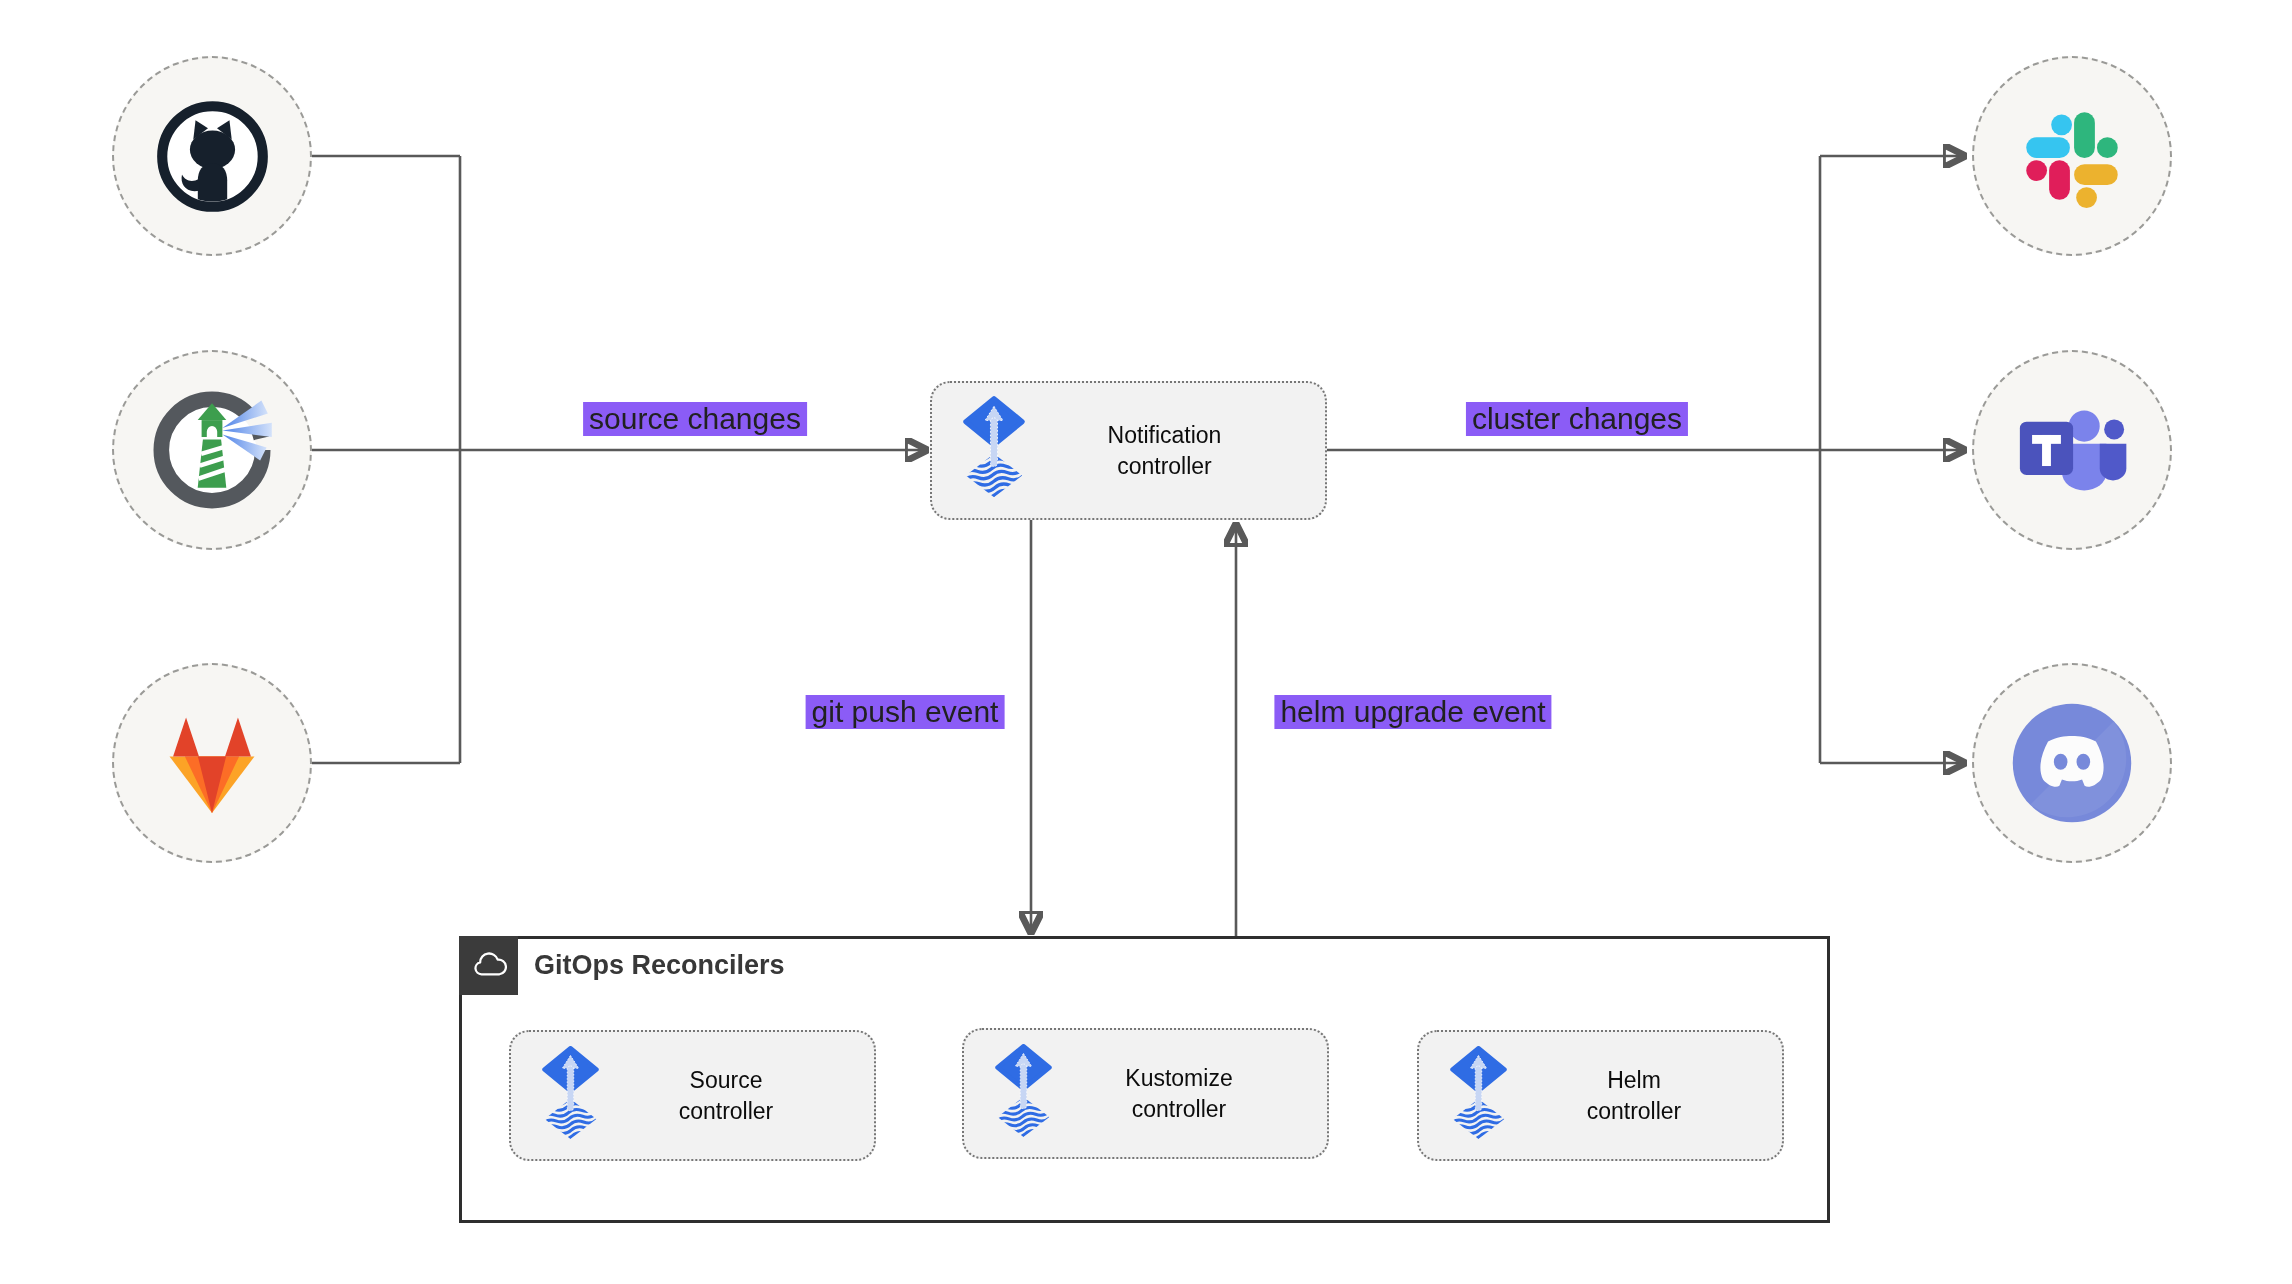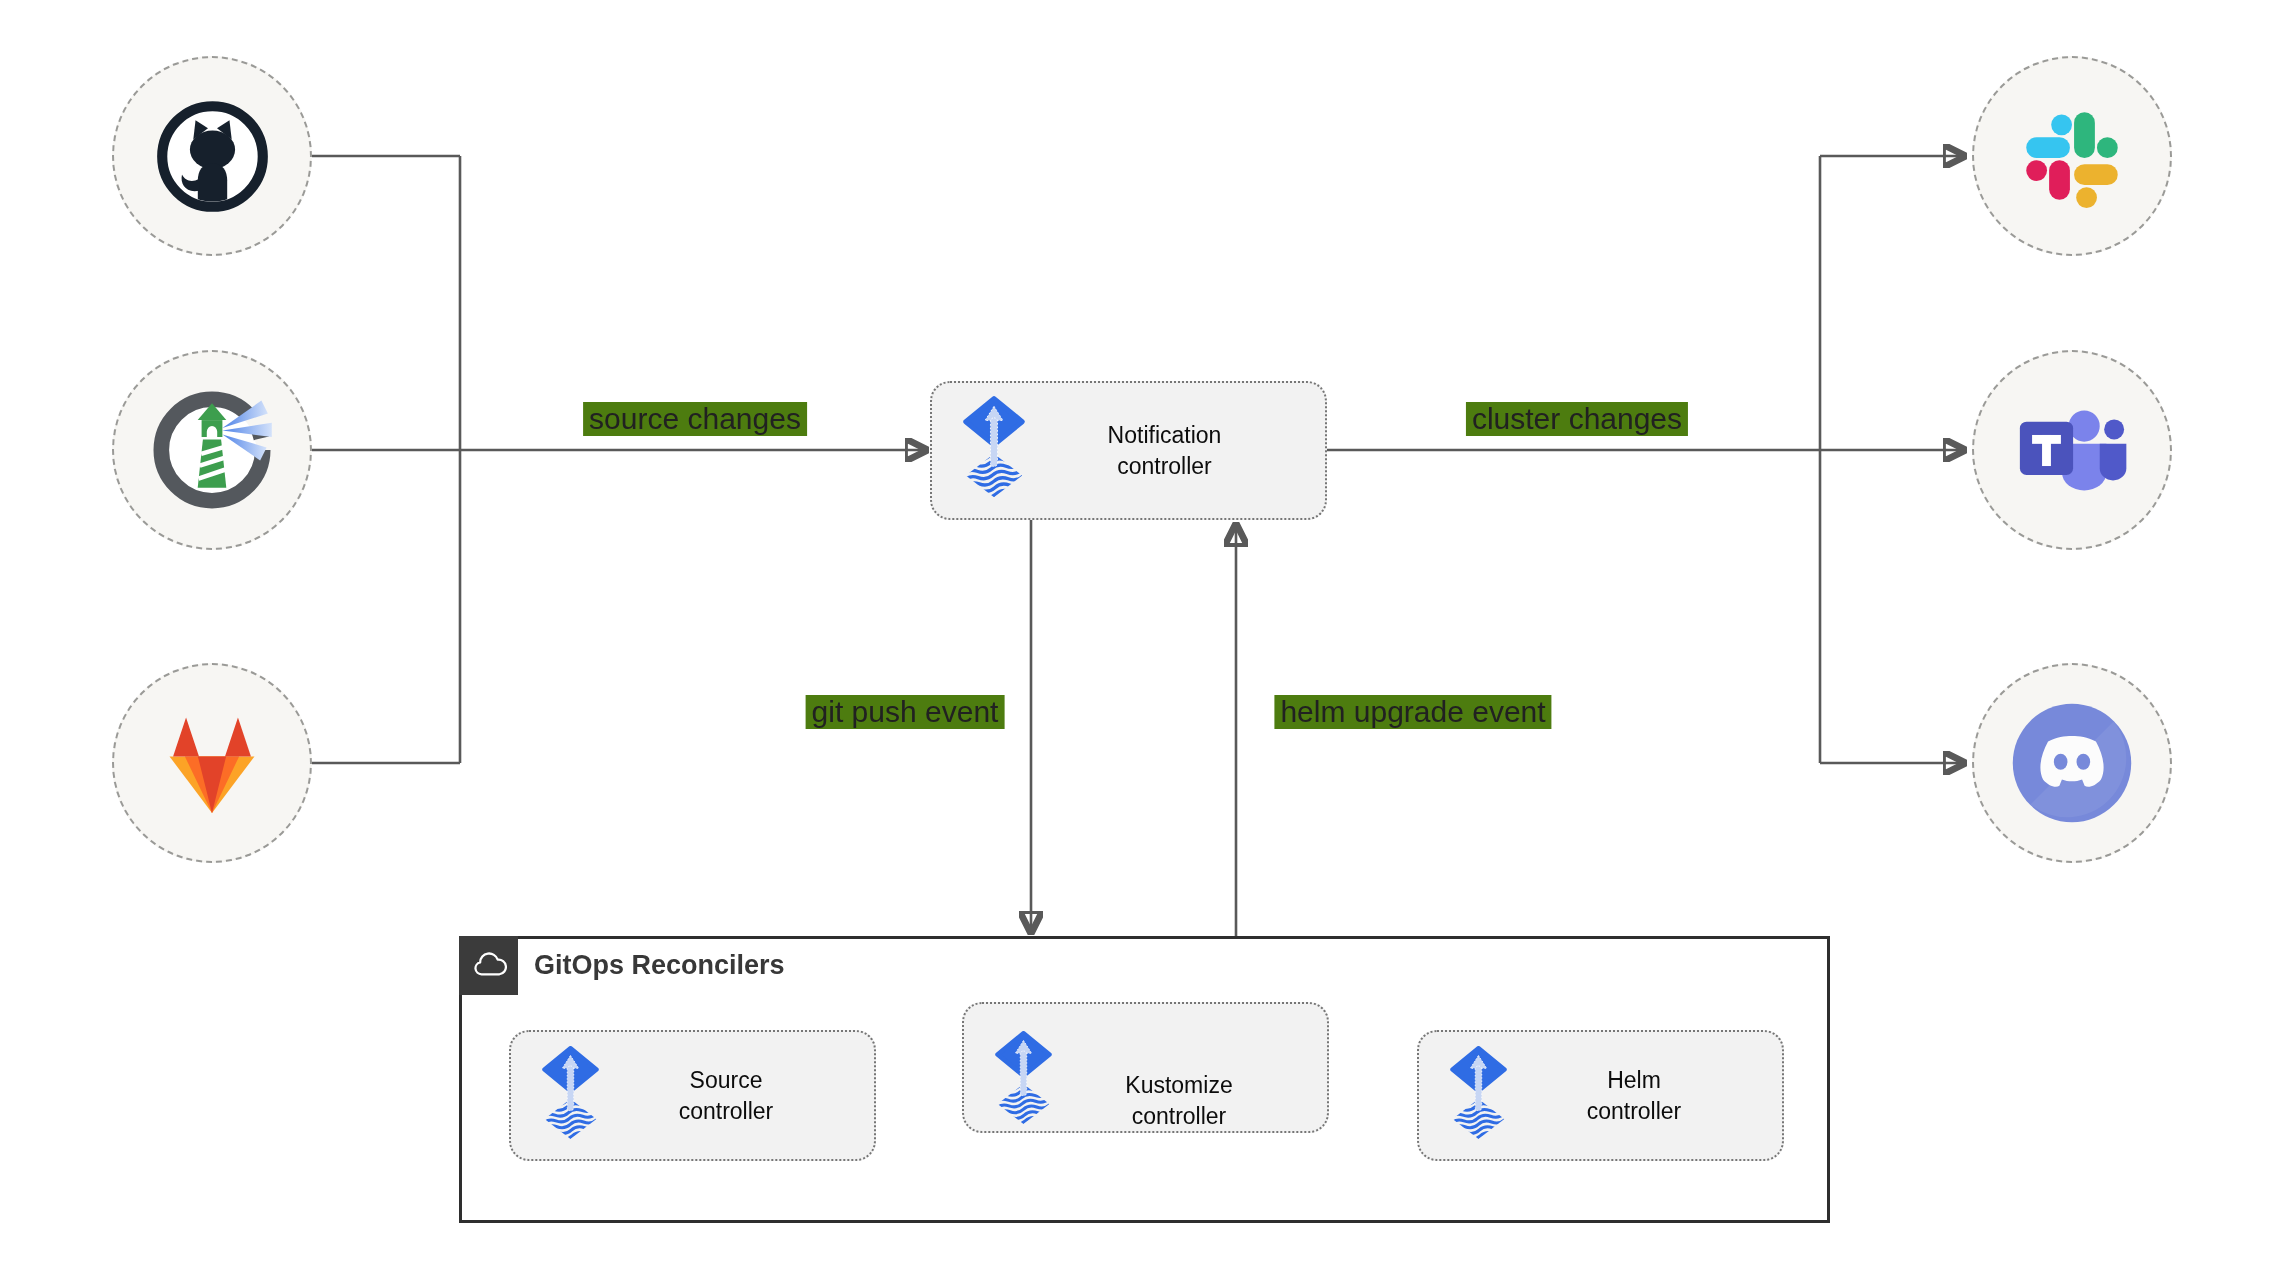--- a/index.html
+++ b/index.html
@@ -21,40 +21,40 @@
     border: 2px dotted #767676; border-radius: 20px;
     display: flex; align-items: center; padding: 0 22px 0 30px;
   }
   .ctrl-box .flux { flex: 0 0 auto; }
   .ctrl-box .ctrl-label {
     flex: 1 1 auto; text-align: center; color: #0c0c0c;
     font-size: 23px; line-height: 1.32; padding: 0 6px;
   }
   #notification-box { left: 930px; top: 381px; width: 397px; height: 139px; }
   #source-box       { left: 509px; top: 1030px; width: 367px; height: 131px; }
-  #kustomize-box    { left: 962px; top: 1002px; width: 367px; height: 131px; align-items: flex-end; }
+  #kustomize-box    { left: 962px; top: 1028px; width: 367px; height: 131px; }
   #helm-box         { left: 1417px; top: 1030px; width: 367px; height: 131px; justify-content: space-between; }
   .ctrl-label-wrap { width: 11ch; margin: 0 auto; }
 
   .group-box {
     position: absolute; left: 459px; top: 936px; width: 1371px; height: 287px;
     border: 3px solid #2e2e2e; background: #ffffff;
   }
   .group-badge {
     position: absolute; left: -3px; top: -3px; width: 59px; height: 59px;
     background: #3b3b3b; display: flex; align-items: center; justify-content: center;
   }
   .group-title {
     position: absolute; left: 72px; top: -3px; height: 59px;
     display: flex; align-items: center; font-size: 27px; color: #383838; font-weight: bold;
   }
 
   .edge-label {
     position: absolute; transform: translate(-50%, -50%);
-    font-size: 30px; color: #212121; white-space: nowrap; background: #4d7c0f; padding: 0 6px;
+    font-size: 30px; color: #212121; white-space: nowrap; background: #8b5cf6; padding: 0 6px;
   }
   #lbl-source  { left: 695px;  top: 419px; }
   #lbl-cluster { left: 1577px; top: 419px; }
   #lbl-gitpush { left: 905px;  top: 712px; }
   #lbl-helmupg { left: 1413px; top: 712px; }
 </style>
 </head>
 <body>
 
 <svg width="0" height="0" style="position:absolute" aria-hidden="true">

